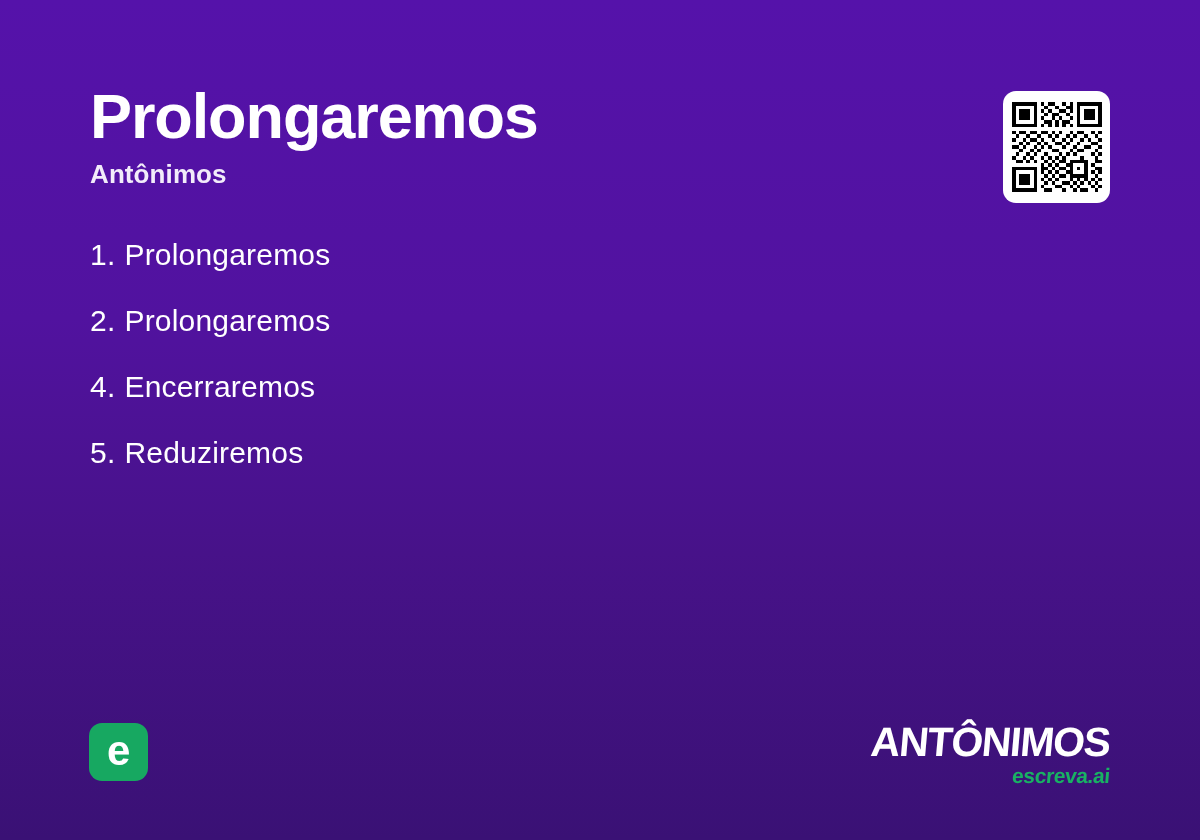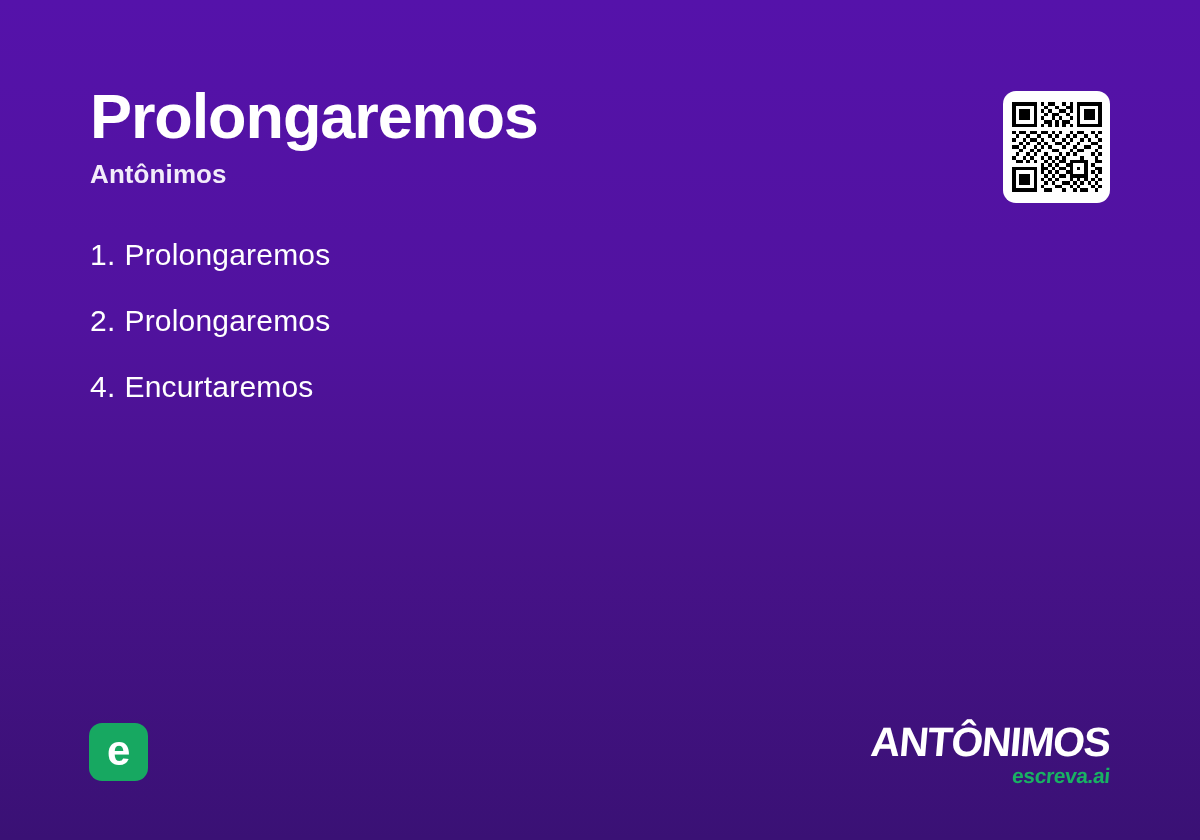--- a/index.html
+++ b/index.html
@@ -144,21 +144,24 @@
   </div>
 
   <ul id="word-list">
     <li>
       <span class="w-index">1.</span><span>Prolongaremos</span>
     </li>
     <li>
       <span class="w-index">2.</span><span>Prolongaremos</span>
     </li>
     <li>
-      <span class="w-index">4.</span><span>Encurtaremos</span>
+      <span class="w-index">4.</span><span>Encerraremos</span>
+    </li>
+    <li>
+      <span class="w-index">5.</span><span>Reduziremos</span>
     </li>
   </ul>
 
   <div id="qr-panel">
     <svg viewBox="0 0 25 25" shape-rendering="crispEdges">
       <rect width="25" height="25" fill="#ffffff"></rect>
       <g fill="#000000">
 
         <rect x="0" y="0" width="7" height="1"></rect>
           <rect x="0" y="6" width="7" height="1"></rect>

